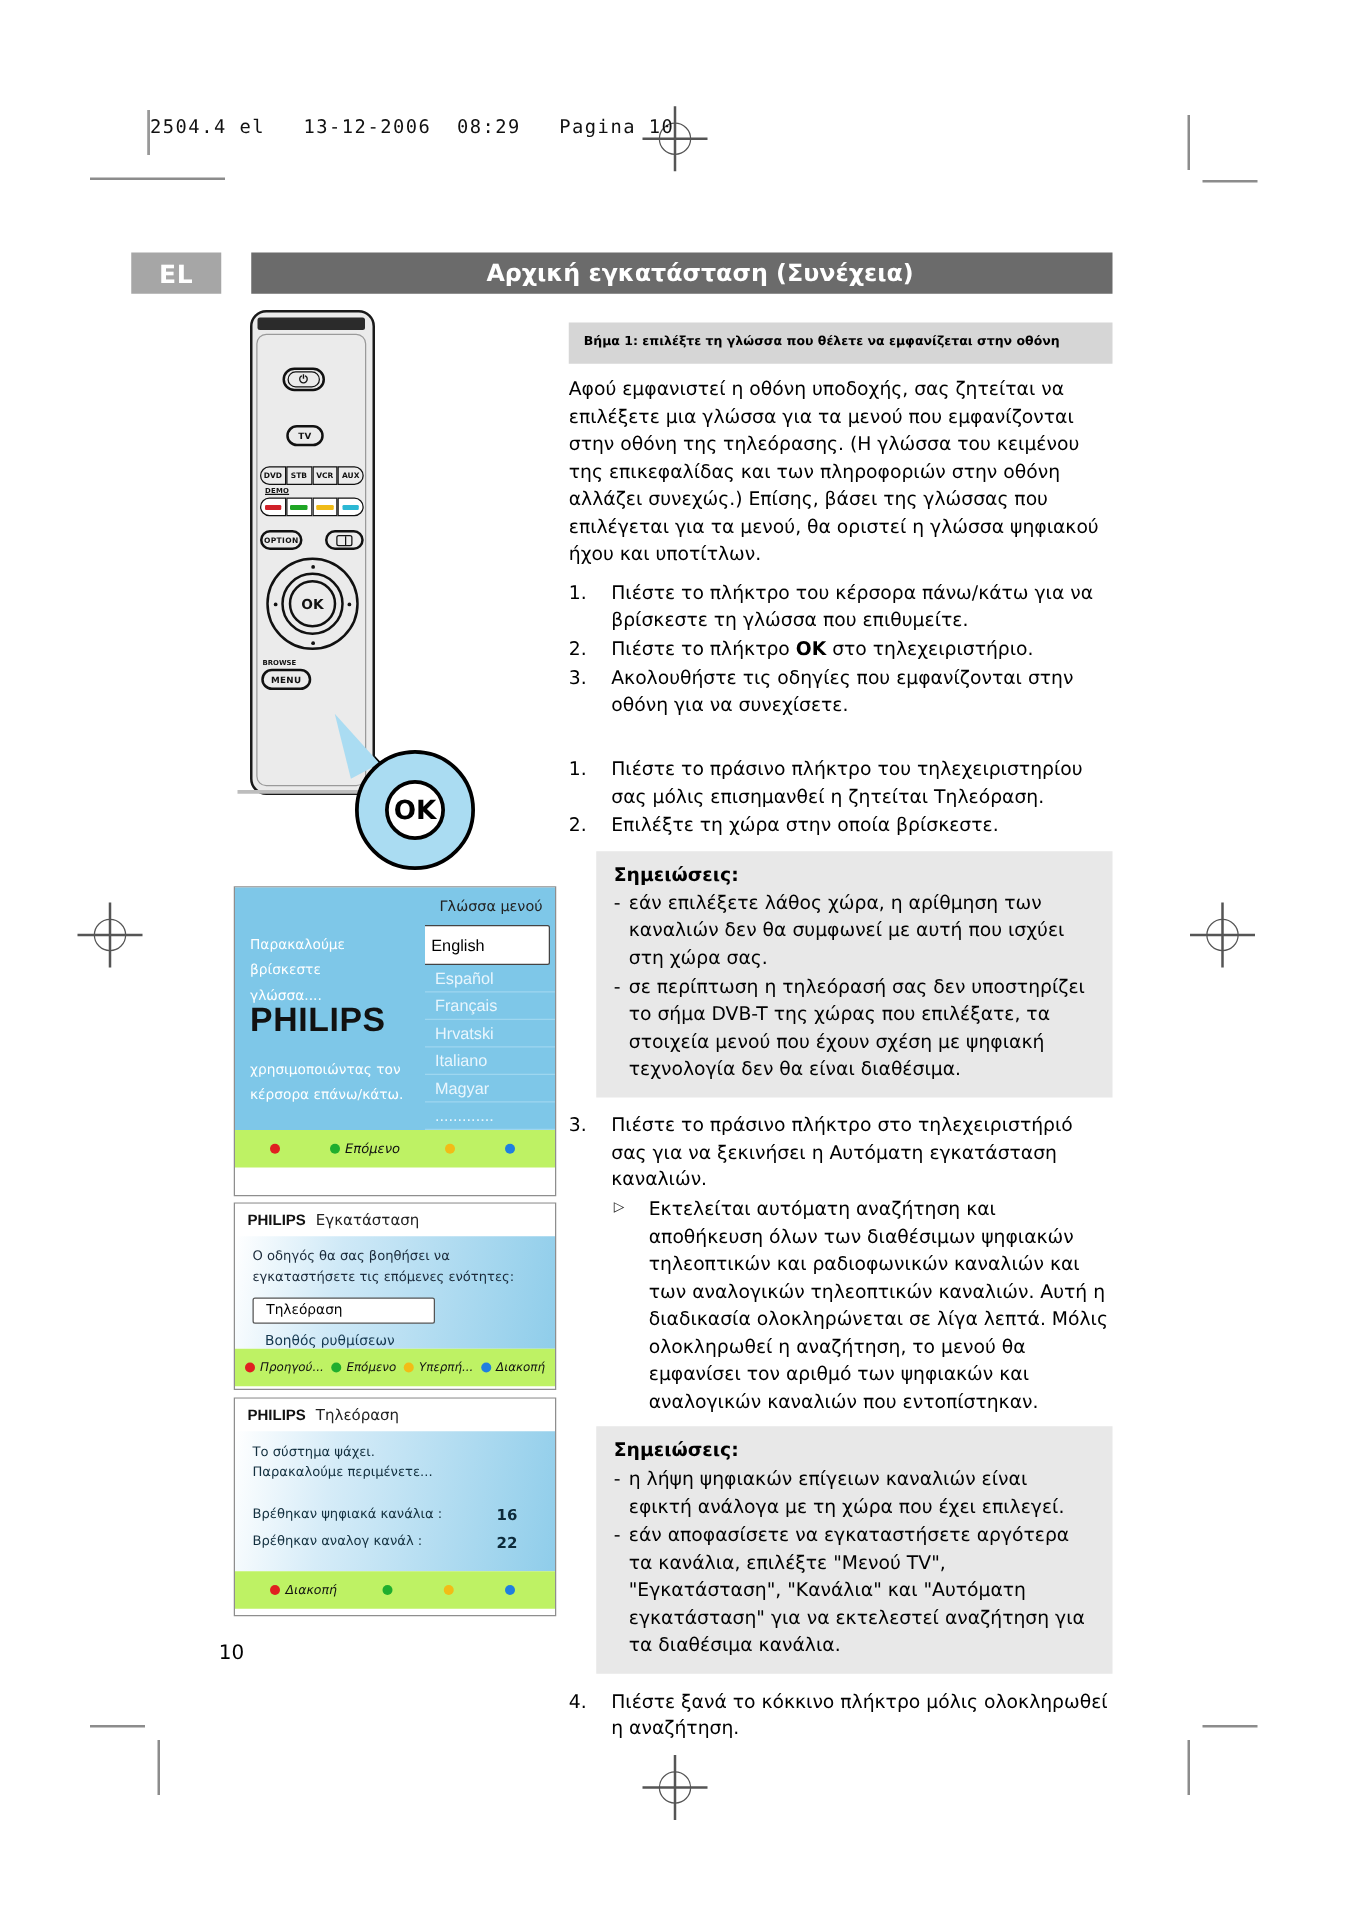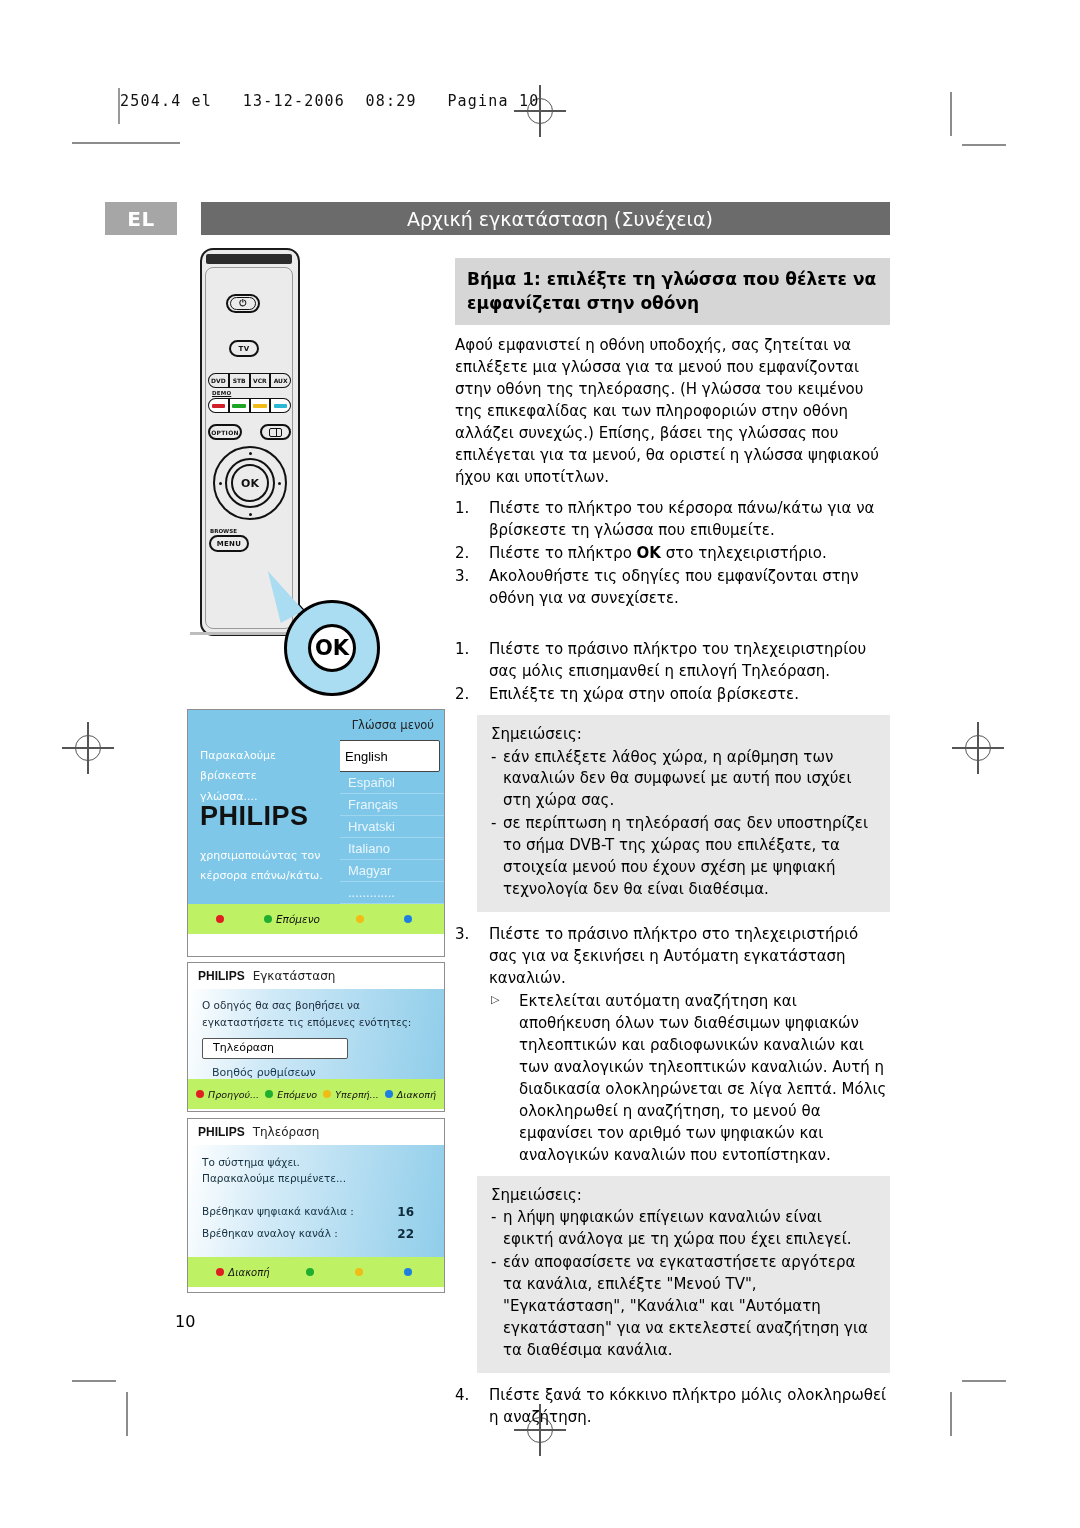--- a/index.html
+++ b/index.html
@@ -33,41 +33,41 @@
 
   
   .titlebar { position:absolute; left:105px; top:202px; width:785px; height:33px; display:flex;gap:20px; }
   .titlebar .lang {
     width:72px; background:#a6a6a6; color:#ffffff;
     font-weight:bold; font-size:20px; display:flex; align-items:center; justify-content:center;
     letter-spacing:0.5px;
   }
   .titlebar .ttl {
     flex:1; margin-left:4px; background:#6b6b6b; color:#ffffff;
-    font-weight:normal; font-size:19px; display:flex; align-items:center; justify-content:center;padding-left:29px;
+    font-weight:bold; font-size:19px; display:flex; align-items:center; justify-content:center;padding-left:29px;
   }
 
   
   .rightcol { position:absolute; left:455px; top:258px; width:435px; }
   .stepbox {
     background:#d6d6d6; padding:9px 12px 10px 12px;
-    font-weight:bold; font-size:17px; line-height:1.42; color:#000;
+    font-weight:bold; font-size:10px; line-height:1.42; color:#000;
   }
   .para { font-size:15px; line-height:1.46; margin:10px 0 0 0; }
   ol.numlist { margin:10px 0 0 0; padding:0; list-style:none; font-size:15px; line-height:1.46; }
   ol.numlist > li { position:relative; padding-left:34px; margin-bottom:1px; }
   ol.numlist > li .num { position:absolute; left:0; top:0; width:26px; text-align:left; }
   .sublist { margin:2px 0 0 0; padding:0; list-style:none; font-size:15px; line-height:1.46; }
   .sublist > li { position:relative; padding-left:30px; }
   .sublist > li .bullet { position:absolute; left:2px; top:1px; font-size:11px; color:#222; }
   .notebox {
     background:#e8e8e8; padding:9px 14px 11px 14px; margin-top:9px;
     font-size:15px; line-height:1.46;
   }
-  .notebox .nt { font-weight:normal; }
+  .notebox .nt { font-weight:bold; }
   .notebox ul { list-style:none; margin:1px 0 0 0; padding:0; }
   .notebox ul li { position:relative; padding-left:12px; margin-top:1px; }
   .notebox ul li .dash { position:absolute; left:0; top:0; }
   .spacer18 { height:18px; }
 
   
   .pagenum { position:absolute; left:175px; top:1312px; font-size:16px; color:#000; }
 
   
   .remote { position:absolute; left:200px; top:248px; width:100px; height:390px; }
@@ -467,21 +467,21 @@
         <span>Ακολουθήστε τις οδηγίες που εμφανίζονται στην οθόνη για να συνεχίσετε.</span>
       </li>
     </ol>
 
     <div class="spacer18"></div>
 
 
     <ol class="numlist">
       <li>
         <span class="num">1.</span>
-        <span>Πιέστε το πράσινο πλήκτρο του τηλεχειριστηρίου σας μόλις επισημανθεί η επιλογή Τηλεόραση.</span>
+        <span>Πιέστε το πράσινο πλήκτρο του τηλεχειριστηρίου σας μόλις επισημανθεί η ζητείται Τηλεόραση.</span>
       </li>
       <li>
         <span class="num">2.</span>
         <span>Επιλέξτε τη χώρα στην οποία βρίσκεστε.</span>
       </li>
     </ol>
 
     <div class="notebox" style="margin-left:22px;">
       <div class="nt">Σημειώσεις:</div>
       <ul>

